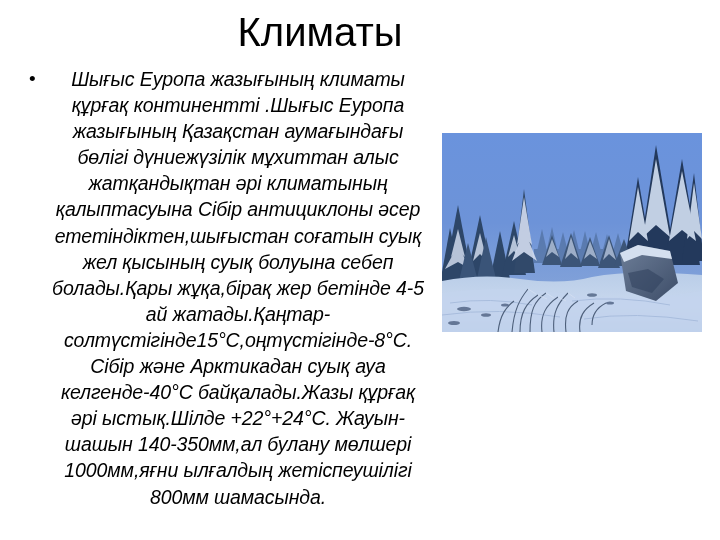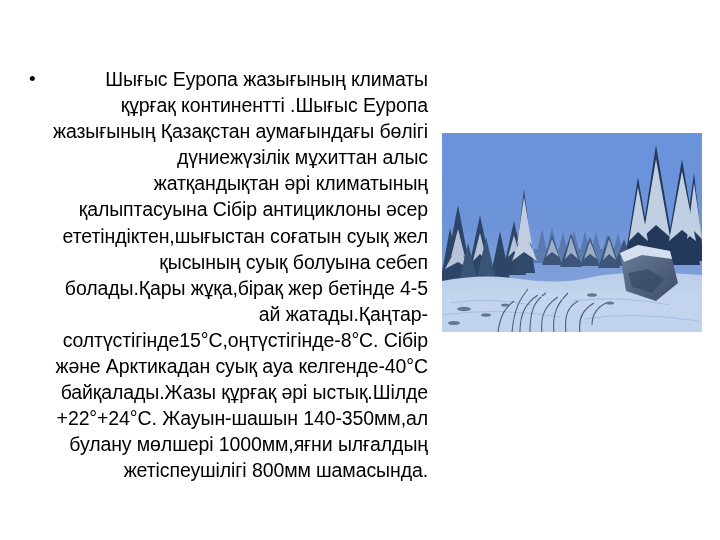--- a/index.html
+++ b/index.html
@@ -50,23 +50,24 @@
     color: #000000;
     text-align: left;
     padding-left: 5px;
     box-sizing: border-box;
   }
   .bullet-text {
     flex: 1 1 auto;
     font-size: 19.5px;
     line-height: 26.1px;
     color: #000000;
-    text-align: right;
+    text-align: center;
     white-space: pre-line;
     letter-spacing: -0.1px;
+    font-style: italic;
   }
   
   .photo {
     position: absolute;
     left: 442px;
     top: 133px;
     width: 260px;
     height: 199px;
     overflow: hidden;
     background: #5b86d2;
@@ -75,20 +76,21 @@
     display: block;
     width: 260px;
     height: 199px;
   }
 </style>
 </head>
 <body>
 
 <div class="slide">
 
+  <div class="slide-title">Климаты</div>
 
   <div class="body-block">
     <div class="bullet-row">
       <div class="bullet-mark">•</div>
       <div class="bullet-text">Шығыс Еуропа жазығының климаты құрғақ континентті .Шығыс Еуропа жазығының Қазақстан аумағындағы бөлігі дүниежүзілік мұхиттан алыс жатқандықтан әрі климатының қалыптасуына Сібір антициклоны әсер ететіндіктен,шығыстан соғатын суық жел қысының суық болуына себеп болады.Қары жұқа,бірақ жер бетінде 4-5 ай жатады.Қаңтар-солтүстігінде15°С,оңтүстігінде-8°С. Сібір және Арктикадан суық ауа келгенде-40°С байқалады.Жазы құрғақ әрі ыстық.Шілде  +22°+24°С. Жауын-шашын 140-350мм,ал булану мөлшері 1000мм,яғни ылғалдың жетіспеушілігі 800мм шамасында.</div>
     </div>
   </div>
 
   <div class="photo">
     <svg viewBox="0 0 260 199" preserveAspectRatio="none">

